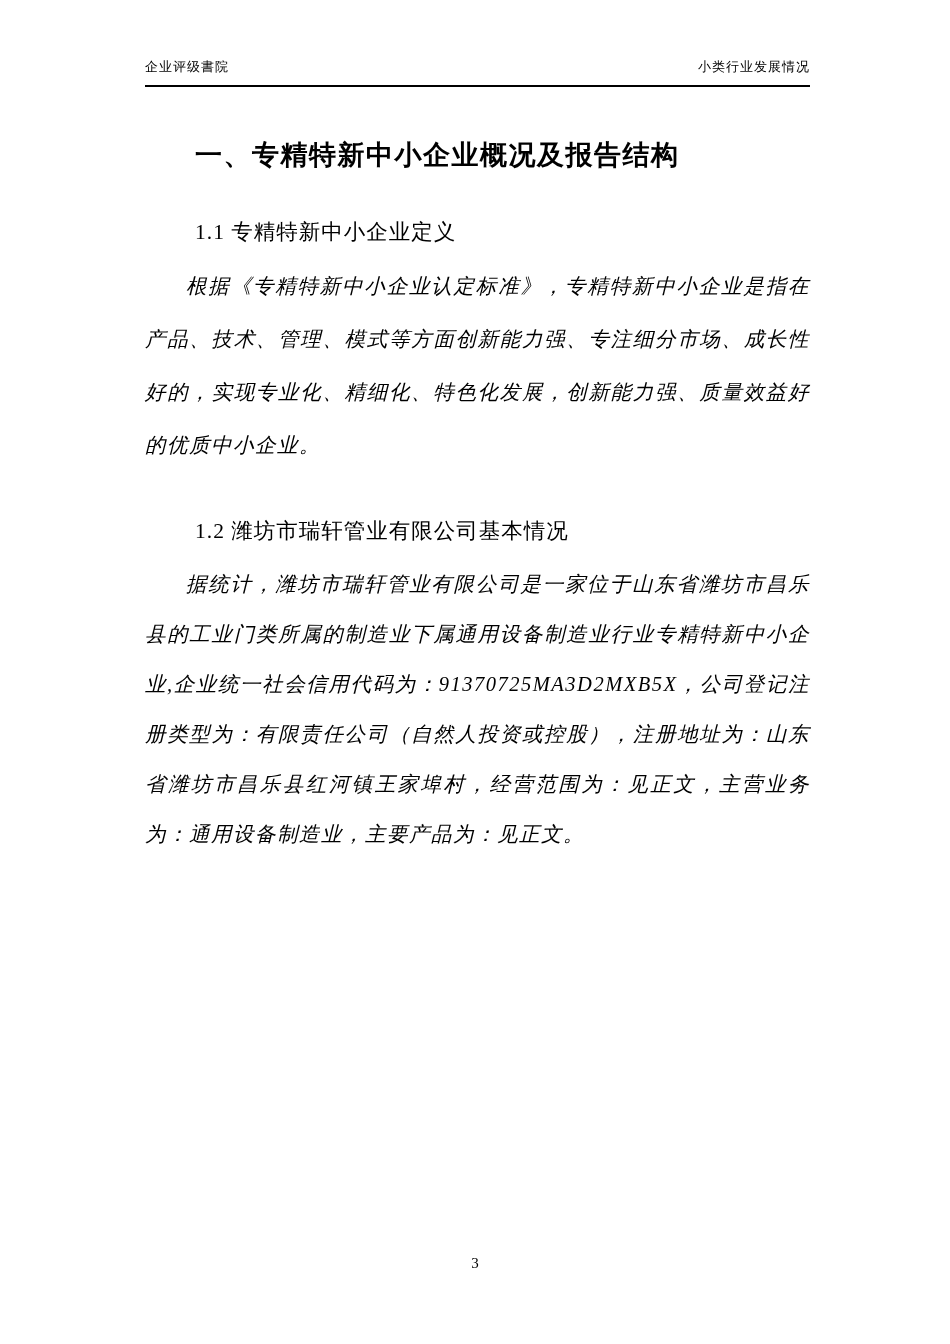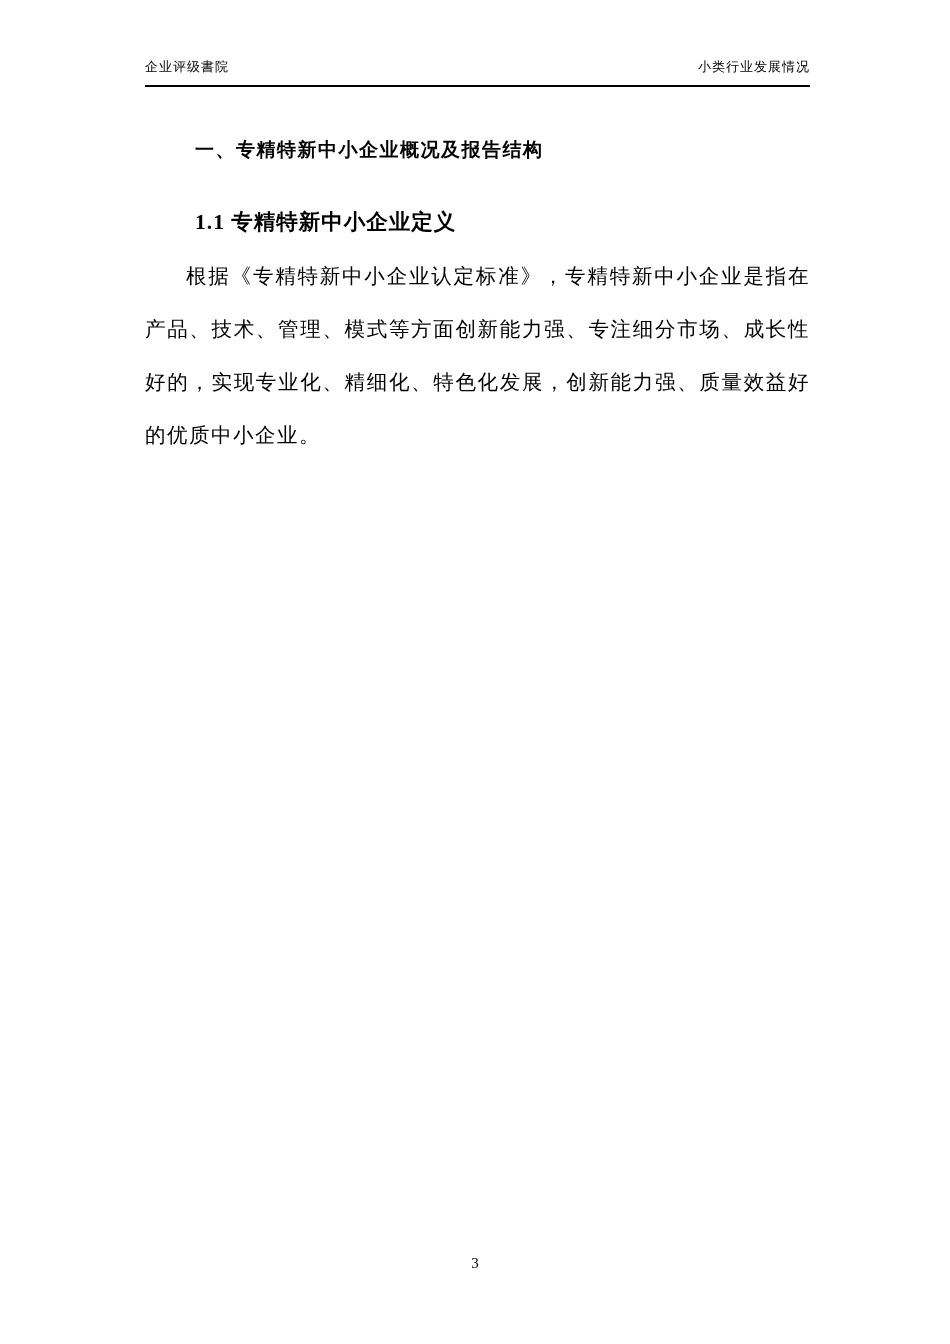--- a/index.html
+++ b/index.html
@@ -22,39 +22,40 @@
   .doc-header {
     display: flex;
     justify-content: space-between;
     align-items: flex-end;
     font-size: 13px;
     letter-spacing: 1px;
     padding-bottom: 9px;
     border-bottom: 2px solid #000000;
   }
   .chapter-title {
-    font-size: 19px;
+    font-size: 27px;
     font-weight: bold;
     margin: 50px 0 0 50px;
     letter-spacing: 1.5px;
   }
   .section-heading {
     font-size: 21.5px;
-    font-weight: bold;
+    font-weight: normal;
     margin: 44px 0 0 50px;
     letter-spacing: 1px;
   }
   .body-text {
     font-size: 20.5px;
     line-height: 53px;
     text-align: justify;
     text-indent: 2em;
     letter-spacing: 1.5px;
     margin-top: 14px;
     overflow-wrap: break-word;
+    font-style: italic;
   }
   .body-text.tight {
     line-height: 50px;
   }
   .page-footer {
     position: absolute;
     left: 0;
     bottom: 72px;
     width: 100%;
     text-align: center;
@@ -72,21 +73,23 @@
   </header>
 
   <main>
 
     <h1 class="chapter-title">一、专精特新中小企业概况及报告结构</h1>
 
     <h2 class="section-heading">1.1 专精特新中小企业定义</h2>
 
     <p class="body-text">根据《专精特新中小企业认定标准》，专精特新中小企业是指在产品、技术、管理、模式等方面创新能力强、专注细分市场、成长性好的，实现专业化、精细化、特色化发展，创新能力强、质量效益好的优质中小企业。</p>
 
+    <h2 class="section-heading">1.2 潍坊市瑞轩管业有限公司基本情况</h2>
 
+    <p class="body-text tight">据统计，潍坊市瑞轩管业有限公司是一家位于山东省潍坊市昌乐县的工业门类所属的制造业下属通用设备制造业行业专精特新中小企业,企业统一社会信用代码为：91370725MA3D2MXB5X，公司登记注册类型为：有限责任公司（自然人投资或控股），注册地址为：山东省潍坊市昌乐县红河镇王家埠村，经营范围为：见正文，主营业务为：通用设备制造业，主要产品为：见正文。</p>
 
 
 
   </main>
 
   <footer class="page-footer">
     <span>3</span>
   </footer>
 
 </div>

